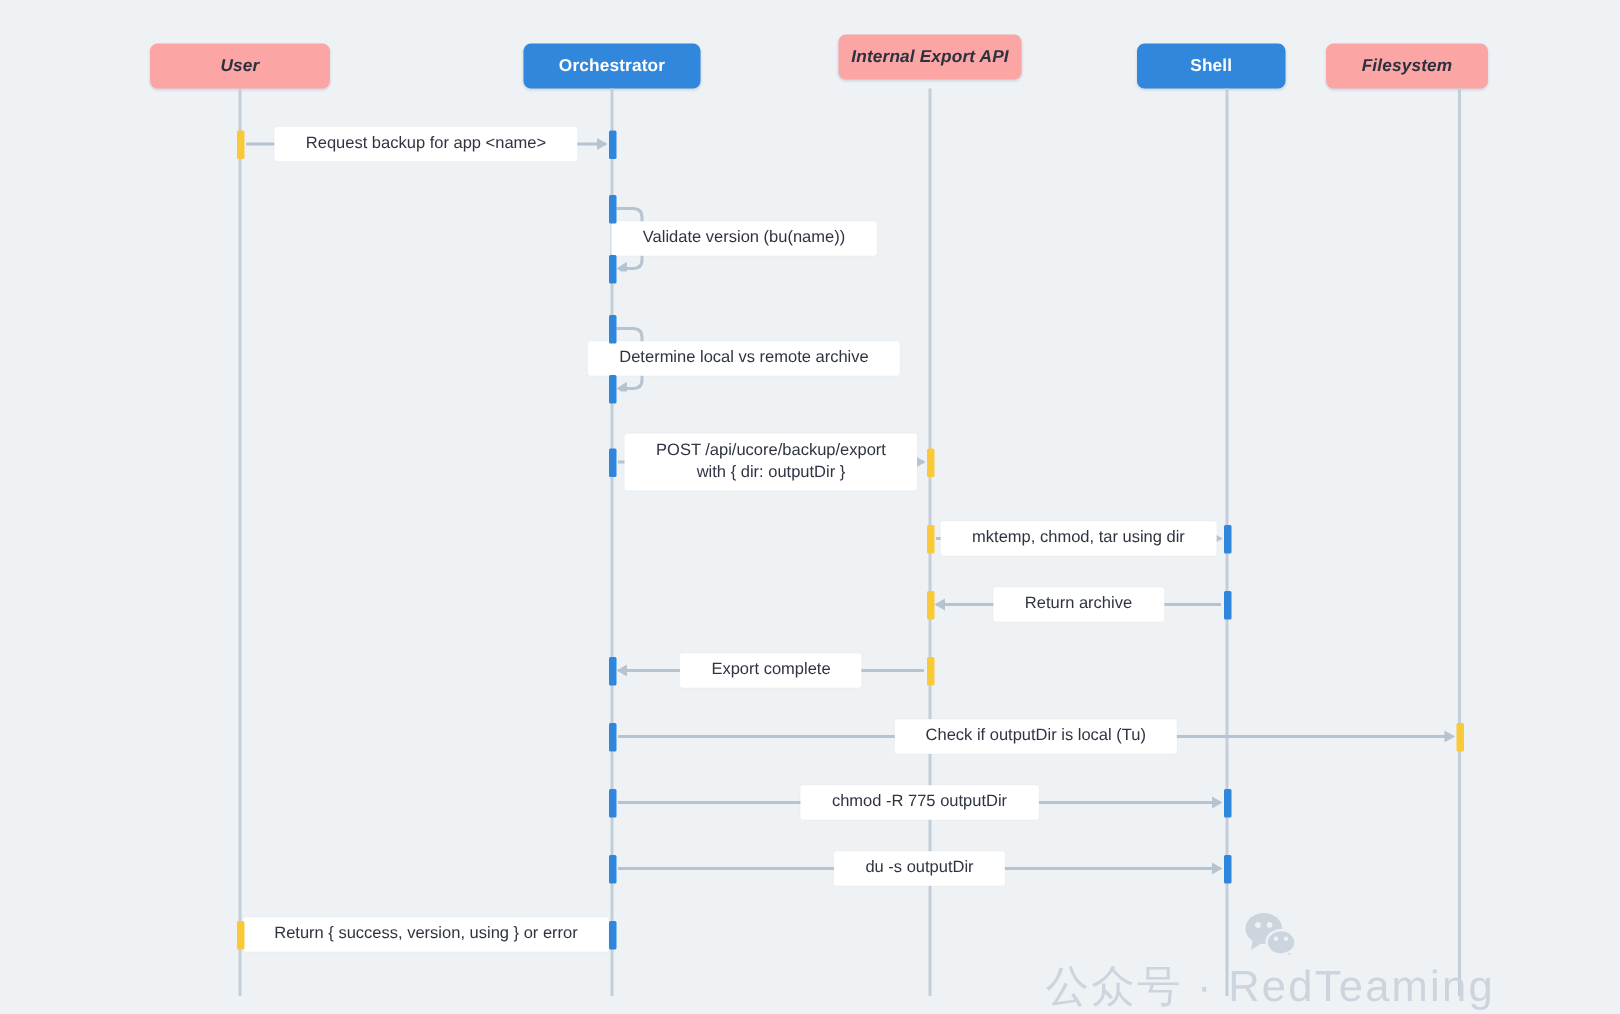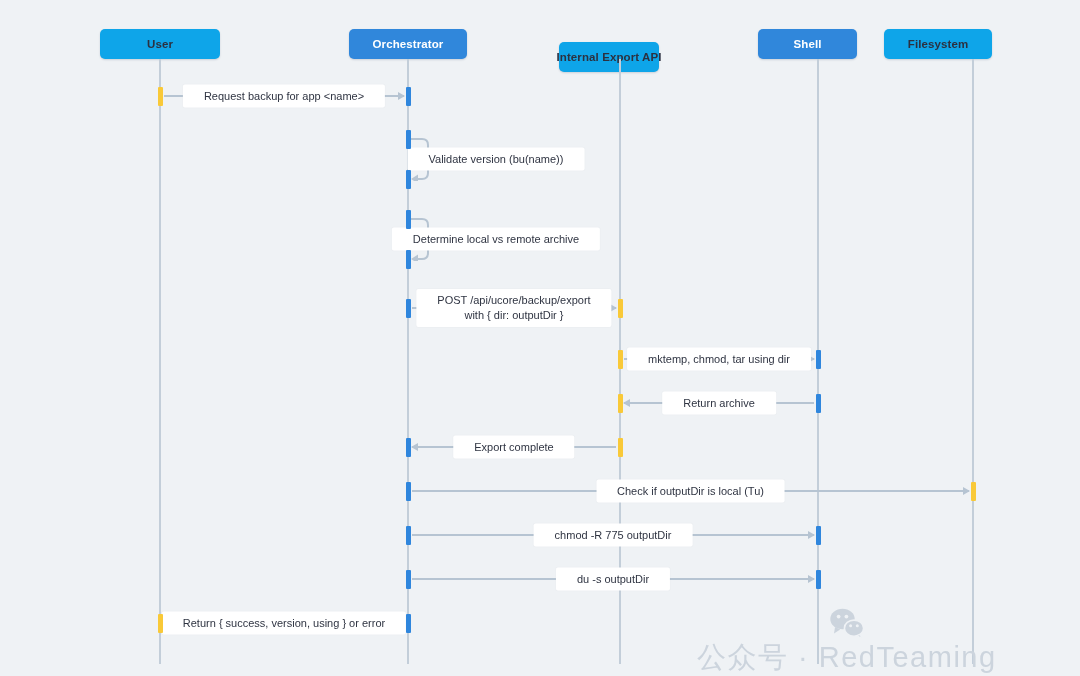--- a/index.html
+++ b/index.html
@@ -27,21 +27,21 @@
     align-items: center;
     justify-content: center;
     font-size: 11.5px;
     font-weight: 700;
     letter-spacing: .1px;
     box-shadow: 0 1px 2px rgba(40,60,90,.18);
     box-sizing: border-box;
     padding: 0 10px;
     white-space: nowrap;
   }
-  .participant.actor  { background: #0ea5e9; color: #2c3140; }
+  .participant.actor  { background: #fca5a5; color: #2c3140; font-style: italic; }
   .participant.system { background: #3087db; color: #ffffff; }
 
   
   .lifeline {
     position: absolute;
     width: 2px;
     background: #c3ced9;
   }
 
   
@@ -110,21 +110,21 @@
 
 <div id="canvas">
 
   <div id="participants-layer">
       <div class="participant actor" style="left: 100px; top: 29px; width: 120px;">
         <span>User</span>
       </div>
       <div class="participant system" style="left: 349px; top: 29px; width: 118px;">
         <span>Orchestrator</span>
       </div>
-      <div class="participant actor" style="left: 559px; top: 42px; width: 100px;">
+      <div class="participant actor" style="left: 559px; top: 23px; width: 122px;">
         <span>Internal Export API</span>
       </div>
       <div class="participant system" style="left: 758px; top: 29px; width: 99px;">
         <span>Shell</span>
       </div>
       <div class="participant actor" style="left: 884px; top: 29px; width: 108px;">
         <span>Filesystem</span>
       </div>
     </div>
   <div id="lifelines-layer">

